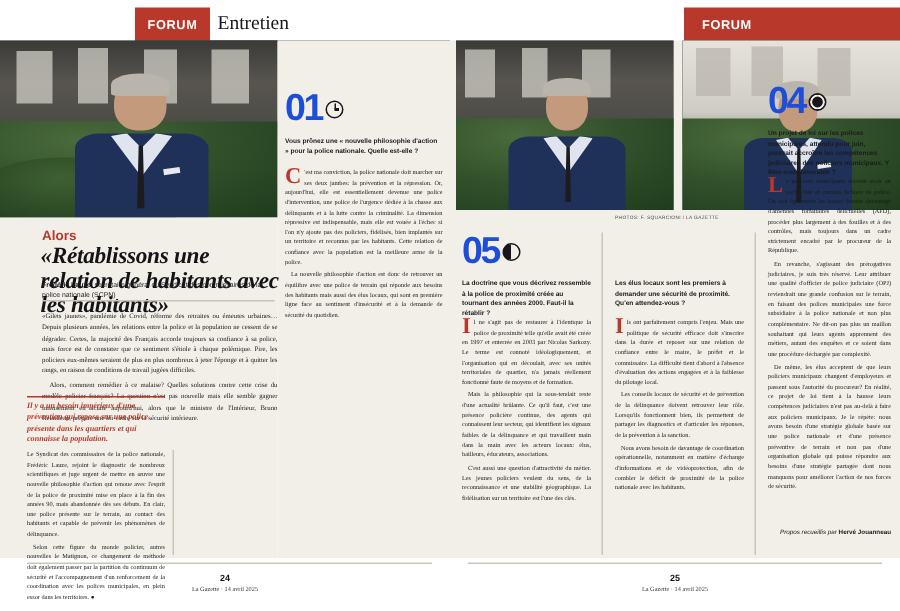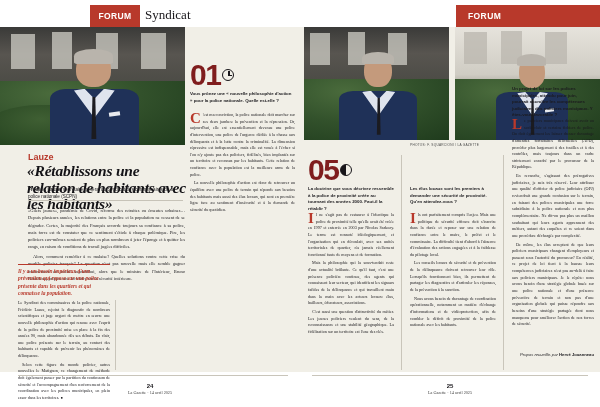--- a/index.html
+++ b/index.html
@@ -74,22 +74,22 @@
   .pull-rule { position:absolute; left:18px; top:264px; width:92px; height:1px; background:#b8392b; }
 
   .col { position:absolute; font-size:4.2px; line-height:1.58; text-align:justify; color:#1b1a1e; }
   .col p { margin-bottom:2px; text-indent:4px; }
   .col p.first { text-indent:0; }
 
   .vrule { position:absolute; width:.6px; background:#c9c5ba; }
 
   
   .qnum { position:absolute; display:flex; align-items:center; gap:2px; }
-  .qnum .n { font-family:"Liberation Sans", sans-serif; font-weight:bold; font-size:30px;
-    color:#7f1d1d; letter-spacing:-1.5px; line-height:1; }
+  .qnum .n { font-family:"Liberation Sans", sans-serif; font-weight:bold; font-size:25px;
+    color:#1d4ed8; letter-spacing:-1.5px; line-height:1; }
   .dial { width:12px; height:12px; border-radius:50%; border:1.6px solid #18161a; position:relative;
     background:#f1efe7; }
   .dial i { position:absolute; background:#18161a; }
   .dial.q1 i.a { left:50%; top:10%; width:1.3px; height:40%; }
   .dial.q1 i.b { left:50%; top:48%; width:36%; height:1.3px; }
   .dial.q2 { background:linear-gradient(90deg,#18161a 50%, #f1efe7 50%); }
   .dial.q3 i.fill { inset:0; border-radius:50%;
     background:conic-gradient(#18161a 0deg 95deg, #f1efe7 95deg 360deg); }
   .dial.q4 { background:#18161a; border-color:#18161a; box-shadow:inset 0 0 0 1.4px #f1efe7; }
 
@@ -109,21 +109,21 @@
   .folio .src { font-size:4.2px; color:#3a3a3a; margin-top:1px; }
 </style>
 </head>
 <body>
 
 <div class="spread">
 
   <div class="hdr-left">
     <div class="tagbox"></div>
     <div class="tag">FORUM</div>
-    <div class="section">Syndicat</div>
+    <div class="section">Entretien</div>
     <div class="rule"></div>
   </div>
 
   <div class="hdr-right">
     <div class="tagbox"></div>
     <div class="tag">FORUM</div>
   </div>
 
   <div class="page left">
 
@@ -143,21 +143,21 @@
         <div class="hair" style="left:28%; top:1%; width:42%; height:15%;"></div>
         <div class="shirtV" style="left:28%; top:42%; width:44%; height:30%;"></div>
         <div class="tie" style="left:44%; top:50%; width:11%; height:44%;"></div>
         <div class="pocket" style="left:66%; top:66%; width:12%; height:4%;"></div>
       </div>
     </div>
 
     <div class="textpane" style="left:185px; top:27px; width:115px; height:345px;"></div>
     <div class="textpane" style="left:0; top:145px; width:185px; height:227px;"></div>
 
-    <div class="kicker">Lauze</div>
+    <div class="kicker">Alors</div>
     <div class="headline">«Rétablissons une relation de habitants avec les habitants»</div>
     <div class="byline">
       <b>Frédéric Lauze,</b><span> secrétaire général du Syndicat des commissaires de la police nationale (SCPN)</span>
     </div>
     <div class="hairline"></div>
 
     <div class="lead">
       <p class="first">«Gilets jaunes», pandémie de Covid, réforme des retraites ou émeutes urbaines… Depuis plusieurs années, les relations entre la police et la population ne cessent de se dégrader. Certes, la majorité des Français accorde toujours sa confiance à sa police, mais force est de constater que ce sentiment s'étiole à chaque polémique. Pire, les policiers eux-mêmes seraient de plus en plus nombreux à jeter l'éponge et à quitter les rangs, en raison de conditions de travail jugées difficiles.</p>
       <p>Alors, comment remédier à ce malaise? Quelles solutions contre cette crise du modèle policier français? La question n'est pas nouvelle mais elle semble gagner intensément en acuité aujourd'hui, alors que le ministre de l'Intérieur, Bruno Retailleau, prépare une loi-cadre sur la sécurité intérieure.</p>
     </div>
@@ -247,20 +247,24 @@
 
     <div class="qtext" style="left:110px; top:186px; width:86px;">Les élus locaux sont les premiers à demander une sécurité de proximité. Qu'en attendez-vous ?</div>
     <div class="col" style="left:110px; top:212px; width:86px;">
       <p class="first"><span class="dropcap">I</span><span>ls ont parfaitement compris l'enjeu. Mais une politique de sécurité efficace doit s'inscrire dans la durée et reposer sur une relation de confiance entre le maire, le préfet et le commissaire. La difficulté tient d'abord à l'absence d'évaluation des actions engagées et à la faiblesse du pilotage local.</span></p>
       <p>Les conseils locaux de sécurité et de prévention de la délinquance doivent retrouver leur rôle. Lorsqu'ils fonctionnent bien, ils permettent de partager les diagnostics et d'articuler les réponses, de la prévention à la sanction.</p>
       <p>Nous avons besoin de davantage de coordination opérationnelle, notamment en matière d'échange d'informations et de vidéoprotection, afin de combler le déficit de proximité de la police nationale avec les habitants.</p>
     </div>
 
     <div class="vrule" style="left:203px; top:155px; height:215px;"></div>
 
+    <div class="qnum" style="left:212px; top:55px;">
+      <span class="n">04</span>
+      <span class="dial q4"></span>
+    </div>
     <div class="qtext" style="left:212px; top:86px; width:82px;">Un projet de loi sur les polices municipales, attendu pour juin, pourrait accroître les compétences judiciaires des policiers municipaux. Y êtes-vous favorable ?</div>
     <div class="col" style="left:212px; top:118px; width:82px;">
       <p class="first"><span class="dropcap">L</span><span>e policiers municipaux doivent avoir un socle clair et certains fichiers de police. On doit également les laisser dresser davantage d'amendes forfaitaires délictuelles (AFD), procéder plus largement à des fouilles et à des contrôles, mais toujours dans un cadre strictement encadré par le procureur de la République.</span></p>
       <p>En revanche, s'agissant des prérogatives judiciaires, je suis très réservé. Leur attribuer une qualité d'officier de police judiciaire (OPJ) reviendrait une grande confusion sur le terrain, en faisant des polices municipales une force subsidiaire à la police nationale et non plus complémentaire. Ne dit-on pas plus un maillon souhaitant qui leurs agents apprennent des métiers, autant des enquêtes et ce soient dans une procédure déchargée par complexité.</p>
       <p>De même, les élus acceptent de que leurs policiers municipaux changent d'employeurs et passent sous l'autorité du procureur? En réalité, ce projet de loi tient à la hausse leurs compétences judiciaires n'est pas au-delà à faire aux policiers municipaux. Je le répète: nous avons besoin d'une stratégie globale basée sur une police nationale et d'une présence préventive de terrain et non pas d'une organisation globale qui puisse répondre aux besoins d'une stratégie partagée dont nous manquons pour améliorer l'action de nos forces de sécurité.</p>
     </div>
 
     <div class="signoff" style="left:212px; top:352px; width:82px; text-align:right;">
       <span>Propos recueillis par </span><b>Hervé Jouanneau</b>
     </div>

